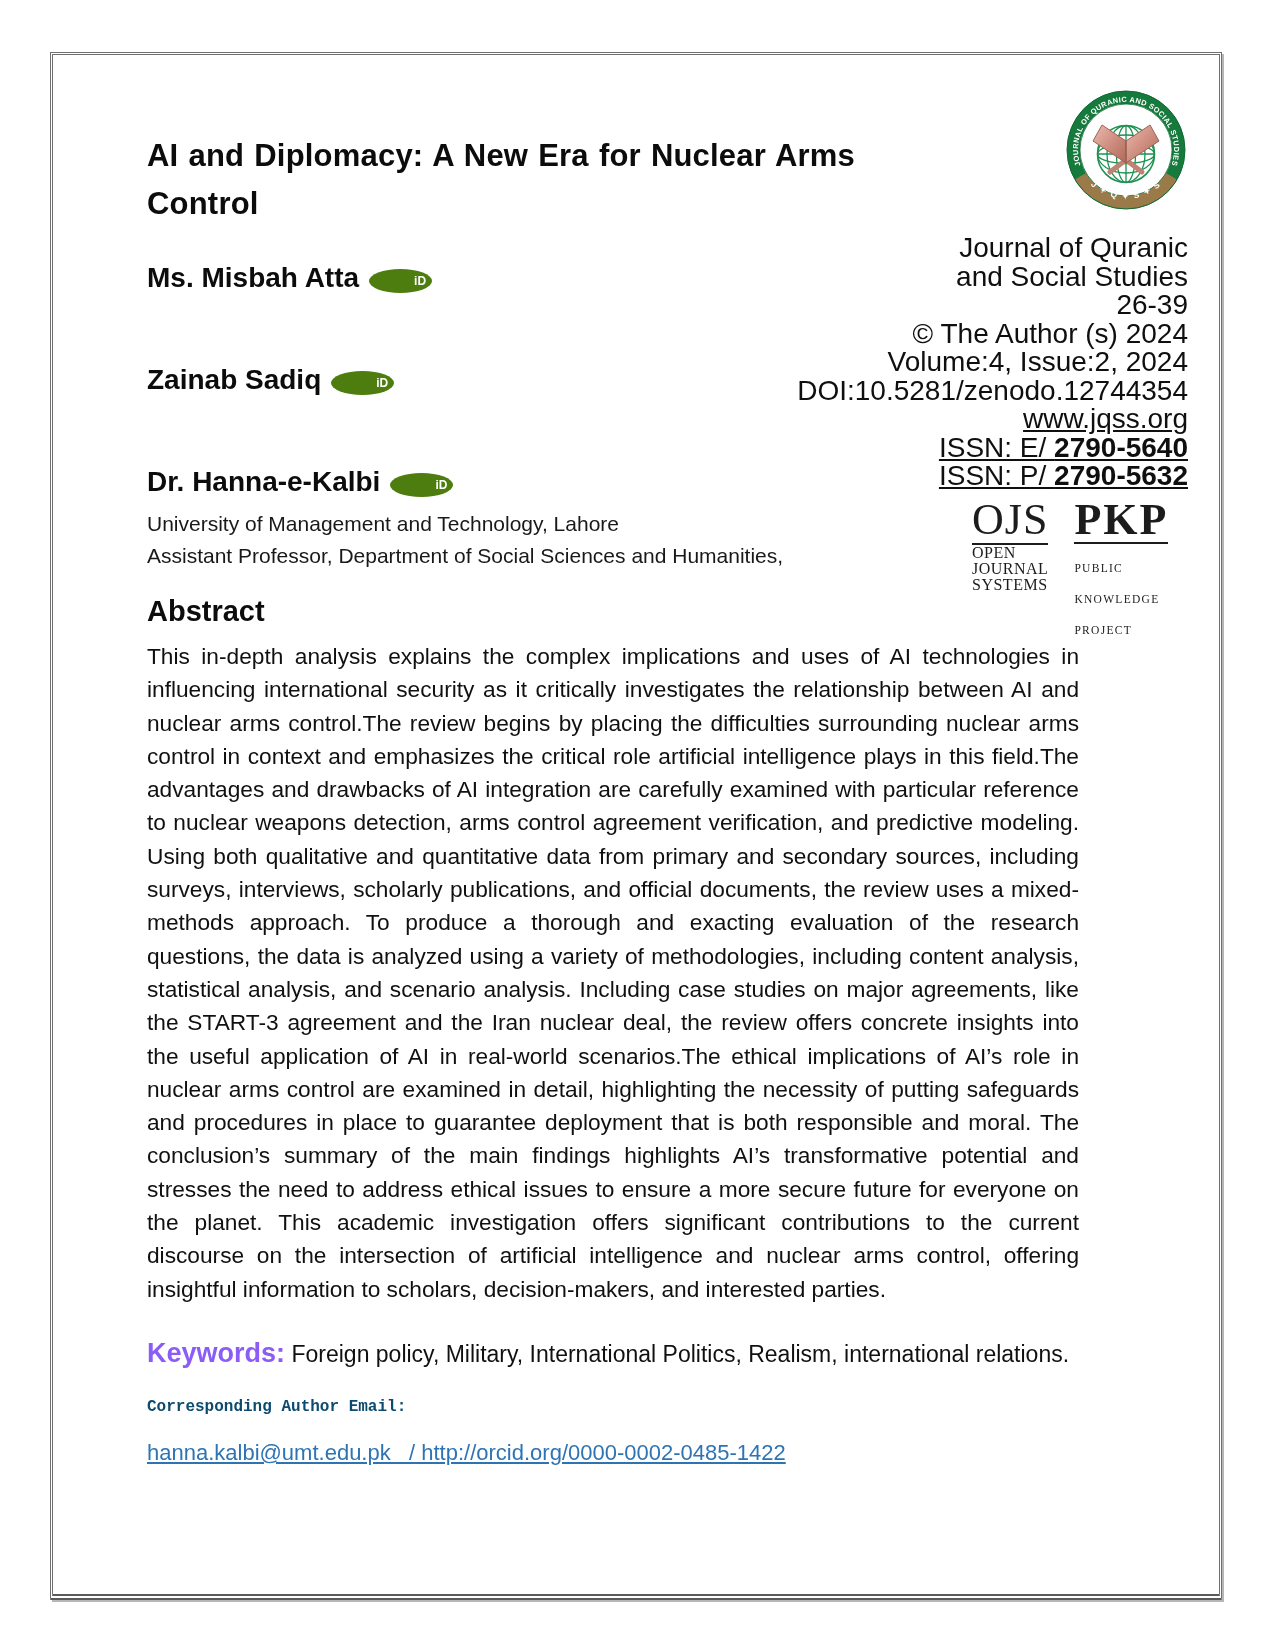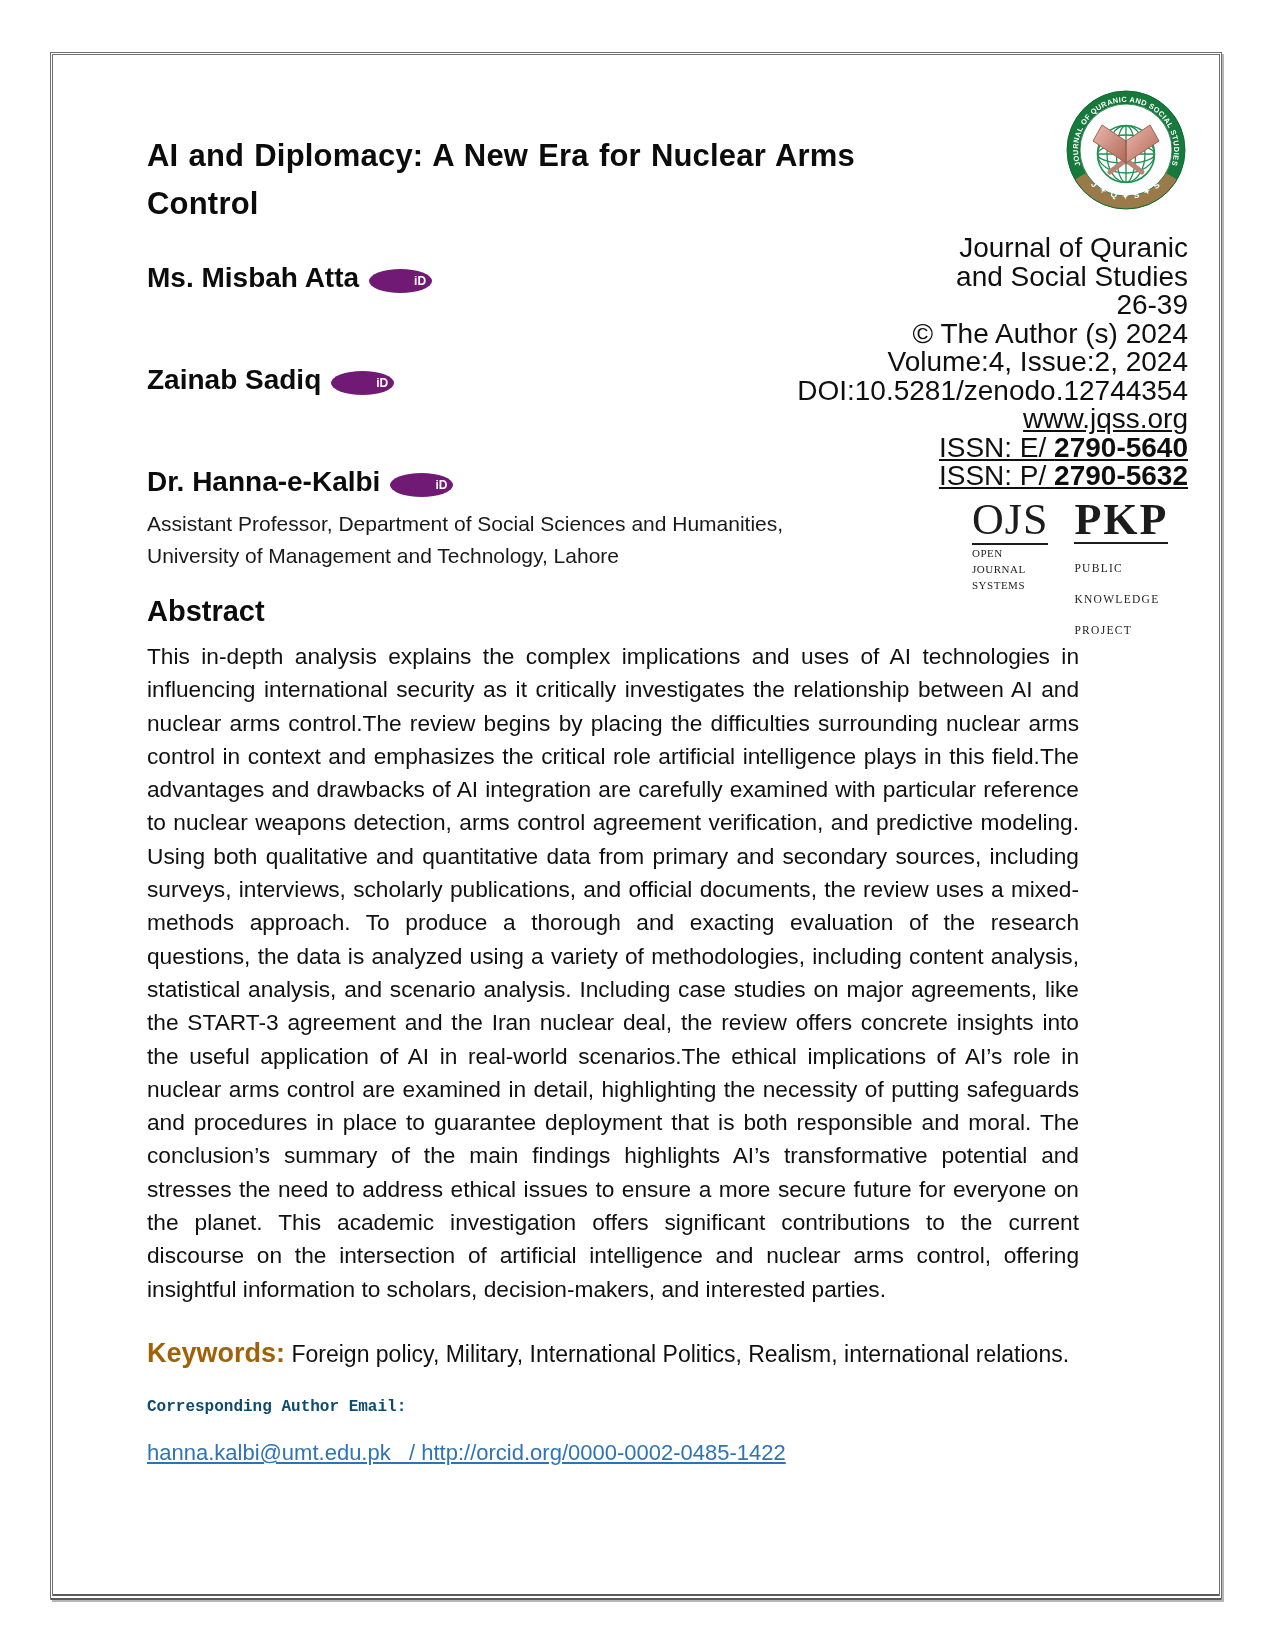--- a/index.html
+++ b/index.html
@@ -8,41 +8,41 @@
   .frame{position:absolute;left:50px;top:52px;width:1172px;height:1548px;
          box-sizing:border-box;border:3px double #6f6f6f;
          border-bottom:6px double #5a5a5a;box-shadow:2px 2px 0 #b7b7b7;}
   .title{position:absolute;left:147px;top:132px;width:708px;
          font-size:31px;font-weight:700;line-height:48px;text-align:justify;
          letter-spacing:0.2px;color:#0c0c0c;}
   .author-name{position:absolute;left:147px;font-size:28px;font-weight:700;color:#0c0c0c;white-space:nowrap;}
   .author-aff{position:absolute;left:147px;font-size:21px;color:#191919;white-space:nowrap;}
   .aff-multi{white-space:normal;width:640px;line-height:32px;}
   .orcid{display:inline-block;width:24px;height:24px;border-radius:50%;
-         background:#701a75;color:#fff;font-size:12px;font-weight:700;
+         background:#4d7c0f;color:#fff;font-size:12px;font-weight:700;
          text-align:center;line-height:24px;vertical-align:2px;margin-left:10px;
          font-family:"Liberation Sans", sans-serif;padding-left:39px;}
   .journal-info{position:absolute;right:87px;top:234px;text-align:right;
                 font-size:28px;line-height:28.5px;color:#0f0f0f;}
   .journal-info .u{text-decoration:underline;}
   .journal-info .b{font-weight:700;}
   .seal{position:absolute;left:1066px;top:90px;width:120px;height:120px;}
   .pub-logos{position:absolute;left:972px;top:498px;display:flex;gap:26px;
              font-family:"Liberation Serif", serif;color:#1c1c1c;}
   .ojs-acronym{font-size:44px;line-height:44px;font-weight:400;letter-spacing:1px;
                border-bottom:2px solid #1c1c1c;padding-bottom:1px;display:inline-block;}
   .pkp-acronym{font-size:44px;line-height:44px;font-weight:700;letter-spacing:2px;
                border-bottom:2px solid #1c1c1c;padding-bottom:0;display:inline-block;}
-  .ojs-line{font-size:11px;line-height:16px;letter-spacing:0.5px;}
+  .ojs-line{font-size:16px;line-height:16px;letter-spacing:0.5px;}
   .pkp-line{font-size:11.5px;line-height:14px;letter-spacing:1.3px;margin-top:17px;}
   .abstract-heading{position:absolute;left:147px;top:595px;font-size:29px;font-weight:700;color:#0c0c0c;}
   .abstract-body{position:absolute;left:147px;top:640px;width:932px;
                  font-size:22.7px;line-height:33.3px;text-align:justify;color:#101010;}
   .keywords{position:absolute;left:147px;top:1338px;width:960px;}
-  .keywords .label{font-size:27px;font-weight:700;color:#a16207;text-align:center;}
+  .keywords .label{font-size:27px;font-weight:700;color:#8b5cf6;text-align:center;}
   .keywords .text{font-size:23px;color:#101010;}
   .corresponding{position:absolute;left:147px;top:1398px;font-size:16px;font-weight:700;color:#0c4a6e;font-family:Liberation Mono, monospace;}
   .email-line{position:absolute;left:147px;top:1440px;font-size:22px;
               color:#2e74b5;text-decoration:underline;white-space:pre;cursor:pointer;}
 </style>
 </head>
 <body>
 
 <div class="page">
   <div class="frame"></div>
@@ -96,22 +96,22 @@
   </div>
 
   <div class="author-name" style="top:364px;">
     <span>Zainab Sadiq</span><span class="orcid">iD</span>
   </div>
 
   <div class="author-name" style="top:466px;">
     <span>Dr. Hanna-e-Kalbi</span><span class="orcid">iD</span>
   </div>
   <div class="author-aff aff-multi" style="top:508px;">
+    <div>University of Management and Technology, Lahore</div>
     <div>Assistant Professor, Department of Social Sciences and Humanities,</div>
-    <div>University of Management and Technology, Lahore</div>
   </div>
 
   <div class="journal-info">
     <div>Journal of Quranic</div>
     <div>and Social Studies</div>
     <div>26-39</div>
     <div>© The Author (s) 2024</div>
     <div>Volume:4, Issue:2, 2024</div>
     <div>DOI:10.5281/zenodo.12744354</div>
     <div class="u">www.jqss.org</div>

